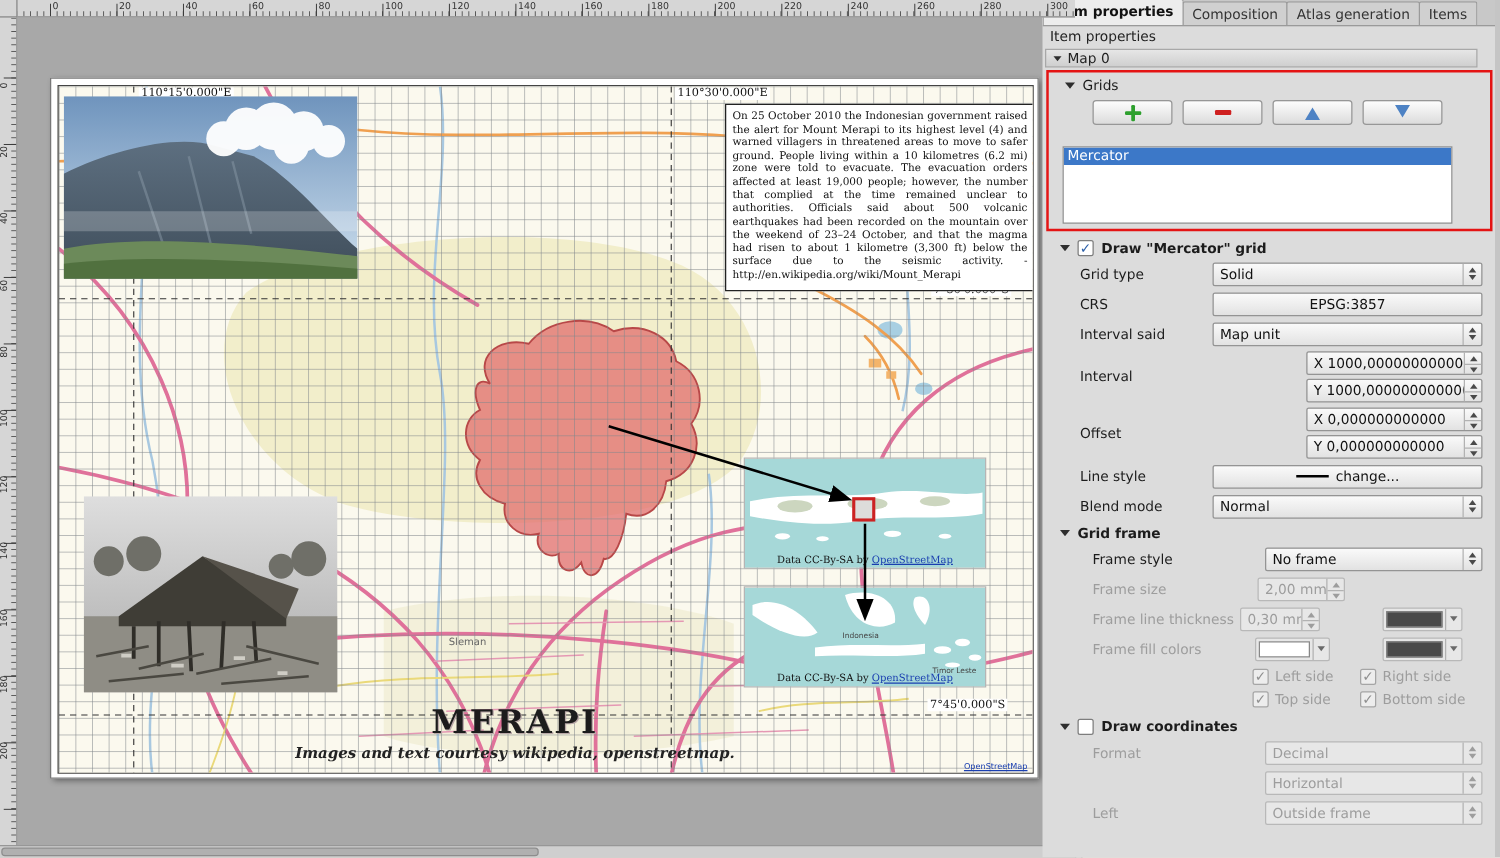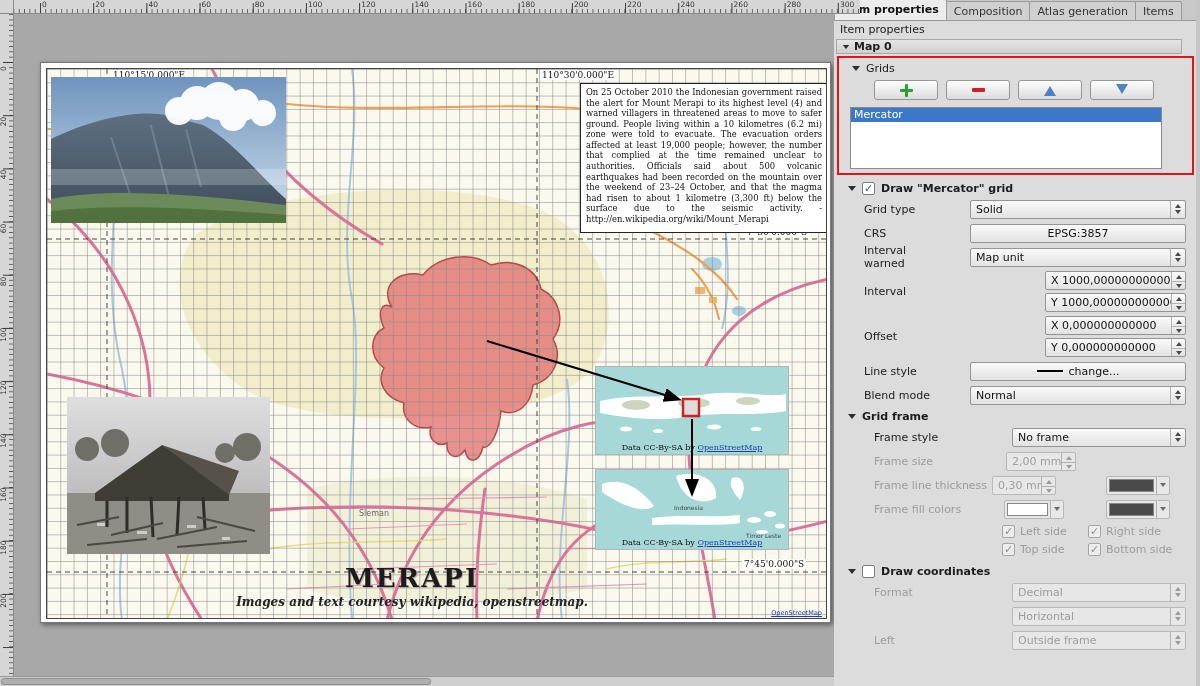--- a/index.html
+++ b/index.html
@@ -56,39 +56,39 @@
   .hscroll .handle { position:absolute; left:1px; top:1px; width:430px; height:7px; background:#b0b0b0; border:1px solid #8d8d8d; border-radius:3px; }
 
   .splitter { position:absolute; left:860px; top:0; width:6px; height:686px; background:#c2c2c2; border-left:1px solid #9b9b9b; border-right:1px solid #9b9b9b; cursor:col-resize; }
 
   
   .panel { position:absolute; left:834px; top:0; width:362px; height:686px; background:#dcdcdc; overflow:hidden; }
   .tabbar { height:21px; background:#c8c8c8; border-bottom:1px solid #9a9a9a; display:flex; align-items:flex-end; }
   .tab { height:19px; padding:3px 7px 2px; font-size:11px; border:1px solid #9a9a9a; border-bottom:none; background:#d0d0d0; color:#333; margin-right:-1px; border-radius:2px 2px 0 0; white-space:nowrap; cursor:pointer; }
   .tab.active { background:#ededed; height:21px; font-weight:bold; color:#111; }
   .dock-title { height:17px; line-height:17px; padding-left:6px; font-size:11px; color:#222; }
-  .item-bar { height:15px; margin:1px 14px 3px 2px; background:linear-gradient(#e6e6e6,#cfcfcf); border:1px solid #a8a8a8; display:flex; align-items:center; gap:4px; padding-left:5px; font-size:11px;font-weight:bold; }
+  .item-bar { height:15px; margin:1px 14px 3px 2px; background:linear-gradient(#e6e6e6,#cfcfcf); border:1px solid #a8a8a8; display:flex; align-items:center; gap:4px; padding-left:5px; font-size:11px; }
 
   .tri { width:0; height:0; border:4px solid transparent; border-top:5px solid #2e2e2e; margin-top:4px; display:inline-block; }
   .sec-head { display:flex; align-items:center; gap:6px; padding:3px 4px 2px 14px; }
   .sec-lbl { font-size:11px; color:#1c1c1c; }
   .sec-lbl.bold { font-weight:bold; }
 
   .grids-wrap { position:relative; margin:2px 4px 4px 4px; padding:2px 20px 4px 0; }
   .annotation { position:absolute; left:-1px; top:-1px; right:-2px; bottom:0; border:2px solid #e41414; pointer-events:none; z-index:10; }
   .btnrow { display:flex; gap:8px; padding:3px 10px 4px 36px; }
   .gbtn { width:64px; height:20px; background:linear-gradient(#fdfdfd,#dcdcdc); border:1px solid #979797; border-radius:3px; display:flex; align-items:center; justify-content:center; cursor:pointer; }
   .ic-plus { position:relative; width:13px; height:13px; display:inline-block; }
   .ic-plus::before { content:""; position:absolute; left:0; top:5px; width:13px; height:3px; background:#2ea02e; border-radius:1px; }
   .ic-plus::after { content:""; position:absolute; left:5px; top:0; width:3px; height:13px; background:#2ea02e; border-radius:1px; }
   .ic-minus { width:13px; height:4px; background:#cf2020; border-radius:1px; display:inline-block; }
   .ic-up { width:0; height:0; border:6px solid transparent; border-bottom:10px solid #4d82c4; margin-top:-4px; display:inline-block; }
   .ic-down { width:0; height:0; border:6px solid transparent; border-top:10px solid #4d82c4; margin-bottom:-4px; display:inline-block; }
 
-  .gridlist { margin:3px 10px 2px 12px; height:62px; background:#fff; border:1px solid #8a8a8a; font-size:11px; overflow:hidden; }
+  .gridlist { margin:13px 10px 2px 12px; height:62px; background:#fff; border:1px solid #8a8a8a; font-size:11px; overflow:hidden; }
   .glrow { height:14px; line-height:14px; padding-left:3px; color:#111; cursor:pointer; }
   .glrow.sel { background:#3c78c8; color:#fff; }
 
   .frow { display:flex; align-items:center; height:24px; padding:0 10px 0 30px;justify-content:flex-end; }
   .flabel { flex:0 0 74px; font-size:11px; color:#1c1c1c; }
   .ctl-wide { margin-left:auto; width:216px; }
   .combo, .wbtn, .spin { height:19px; background:linear-gradient(#fafafa,#e2e2e2); border:1px solid #949494; border-radius:2px; font-size:11px; display:flex; align-items:center; cursor:pointer; }
   .combo-text { flex:1; padding-left:5px; white-space:nowrap; overflow:hidden; color:#111; }
   .combo-arr { width:15px; align-self:stretch; border-left:1px solid #b2b2b2; display:flex; flex-direction:column; align-items:center; justify-content:center; }
   .combo-arr::before { content:""; width:0; height:0; border:3px solid transparent; border-bottom:4px solid #4a4a4a; margin-bottom:1px; }
@@ -392,21 +392,21 @@
   </div>
 
   <div class="frow">
     <span class="flabel">CRS</span>
     <div class="wbtn ctl-wide">
         <span>EPSG:3857</span>
       </div>
   </div>
 
   <div class="frow">
-    <span class="flabel">Interval warned</span>
+    <span class="flabel">Interval said</span>
     <div class="combo ctl-wide">
       <span class="combo-text">Map unit</span>
         <span class="combo-arr"></span>
     </div>
   </div>
 
   <div class="fgroup">
     <span class="flabel">Interval</span>
     <div class="gcol">
       <div class="spin wspin">

